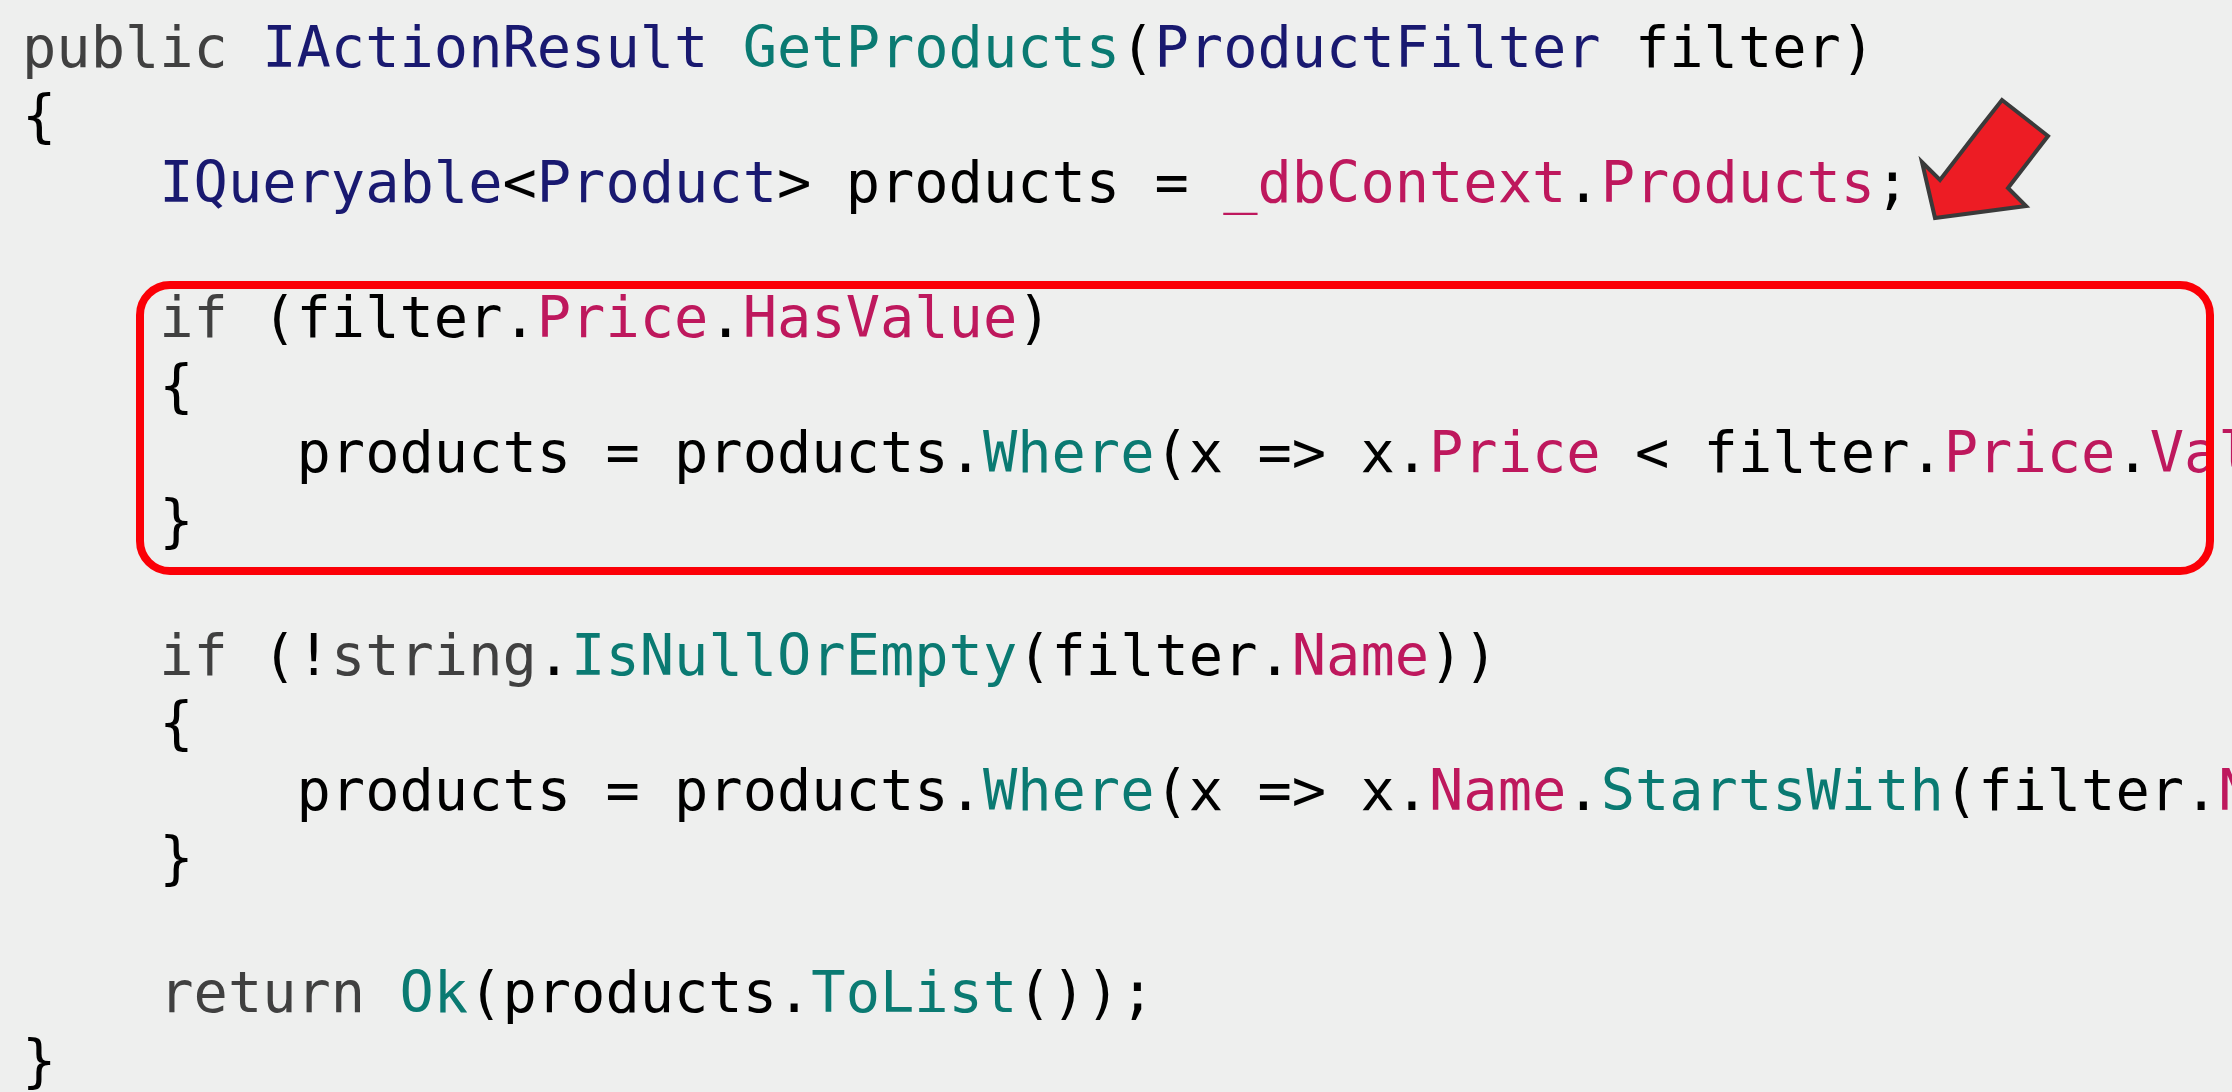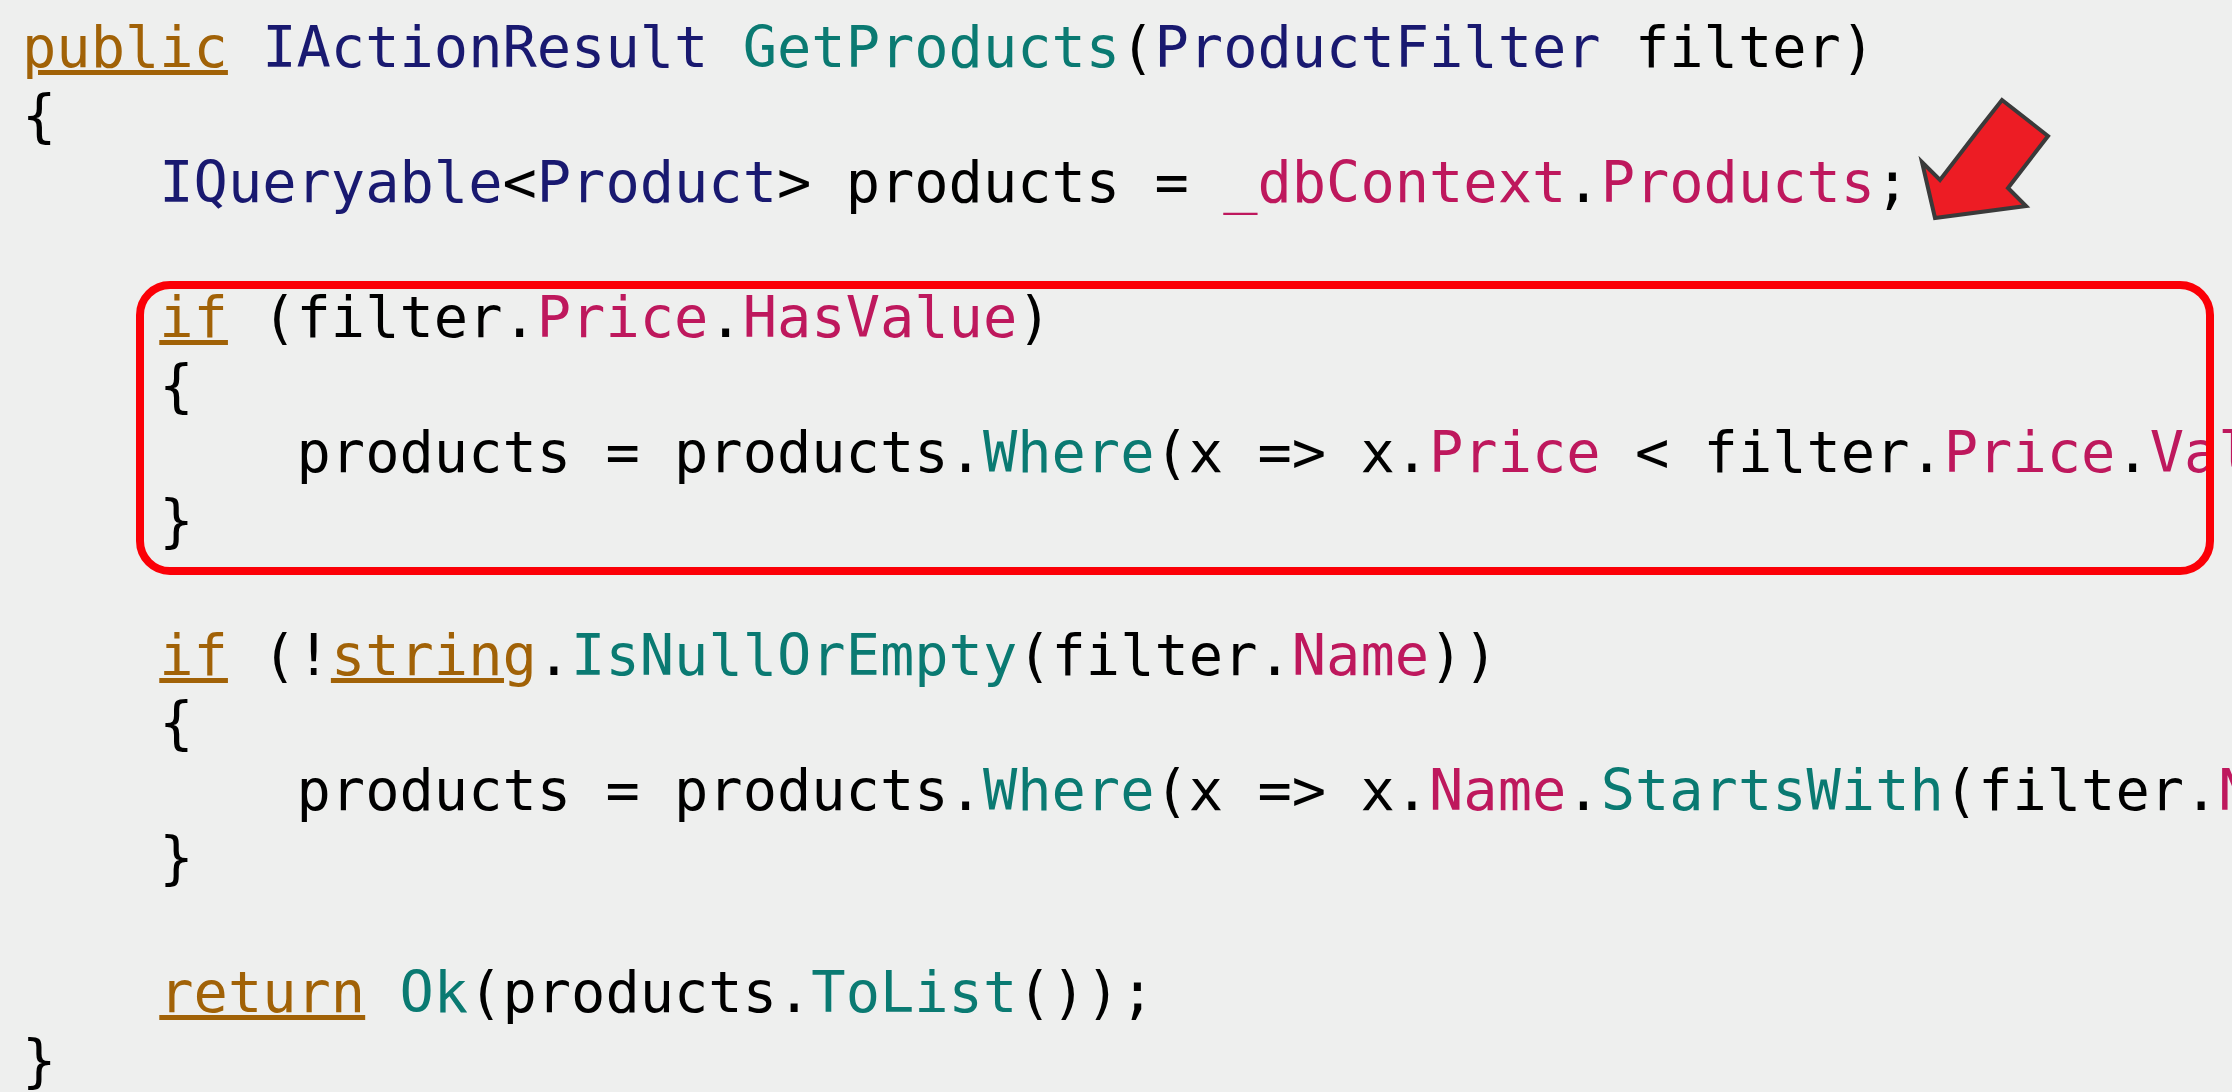--- a/index.html
+++ b/index.html
@@ -26,21 +26,21 @@
     line-height: 67.5px;
     letter-spacing: 0px;
     white-space: pre;
     color: #000000;
   }
   .code-line {
     white-space: pre;
     padding-left: 22px;
     height: 67.5px;
   }
-  .tok-kw      { color: #a16207; text-decoration: underline; }
+  .tok-kw      { color: #404040; }
   .tok-type    { color: #191970; }
   .tok-fn      { color: #0a7a72; }
   .tok-prop    { color: #be185d; }
   .tok-plain   { color: #000000; }
 
   
   #highlight-box {
     position: absolute;
     left: 136px;
     top: 281px;

